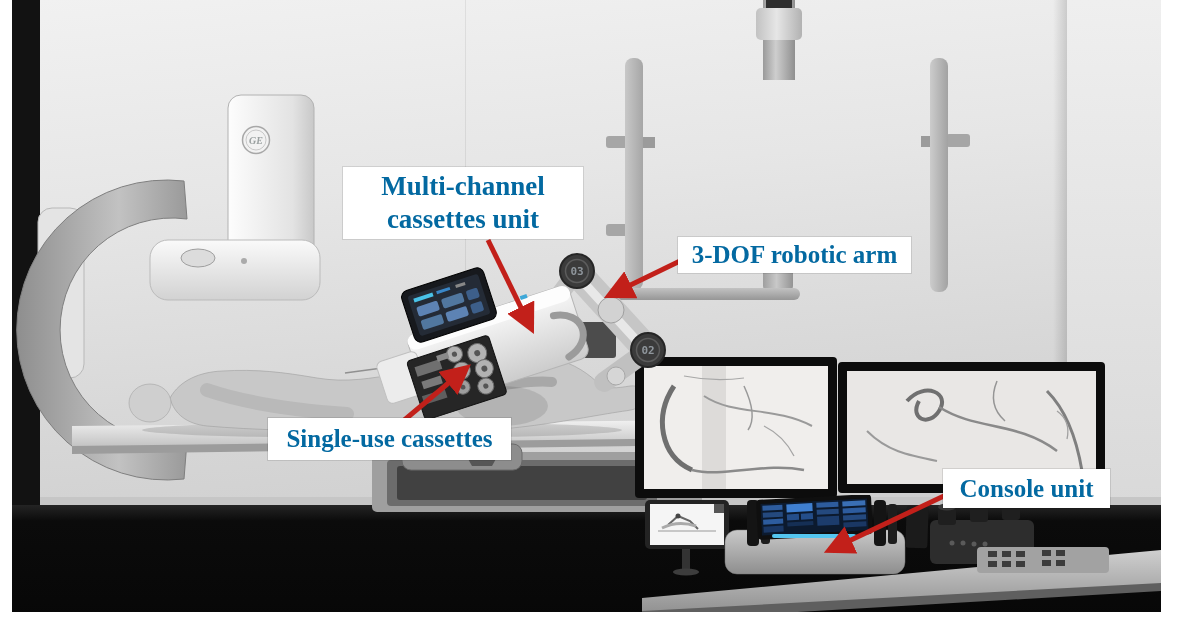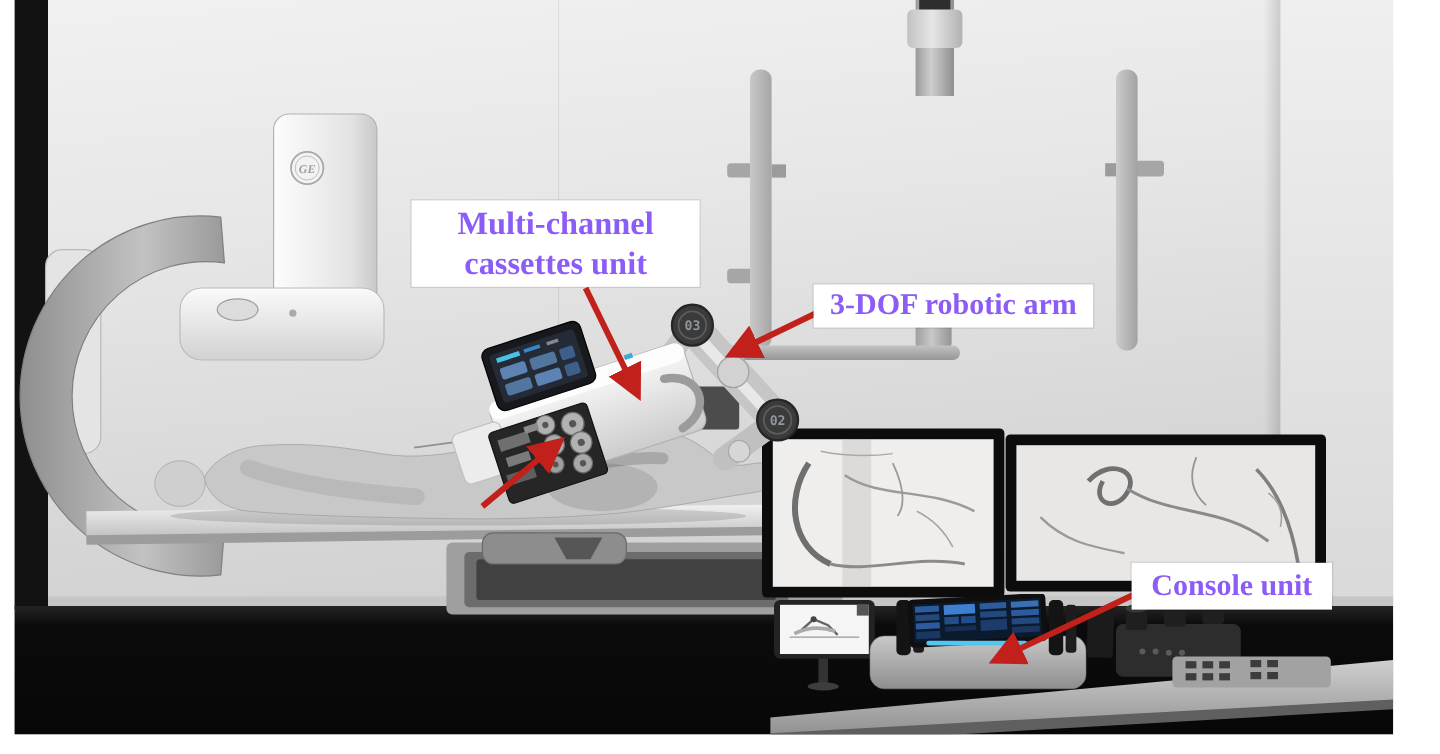--- a/index.html
+++ b/index.html
@@ -12,21 +12,21 @@
   .wall-right-panel{left:1055px;top:0;width:94px;height:506px;
         background:linear-gradient(180deg,#efefef,#d9d9d9);}
   .wall-corner{left:1041px;top:0;width:14px;height:506px;
         background:linear-gradient(90deg,rgba(0,0,0,0) 0%,rgba(0,0,0,.14) 100%);}
   .wall-seam{left:453px;top:0;width:1px;height:310px;background:rgba(0,0,0,.07);}
   .left-bar{left:0;top:0;width:28px;height:508px;background:#121212;}
   .floor-strip{left:28px;top:497px;width:1121px;height:9px;background:#c6c6c6;}
   .floor-black{left:0;top:505px;width:1149px;height:123px;
         background:linear-gradient(180deg,#242424 0,#0b0b0b 16px,#070707 100%);}
   
-  .label{position:absolute;background:#ffffff;color:#8b5cf6;display:flex;flex-direction:column;
+  .label{position:absolute;background:#ffffff;color:#0369a1;display:flex;flex-direction:column;
         align-items:center;justify-content:center;text-align:center;
         font-family:"Liberation Serif",serif;font-weight:700;
         box-shadow:0 0 0 1px rgba(0,0,0,.10);}
   .monitor{position:absolute;background:#0c0c0c;border-radius:4px;}
   .monitor .screen{position:absolute;left:9px;top:9px;overflow:hidden;}
   svg{display:block;}
 </style>
 </head>
 <body>
 
@@ -297,18 +297,21 @@
     <line x1="934" y1="495" x2="820" y2="549" stroke="#c2201a" stroke-width="5" marker-end="url(#ah)"></line>
   </svg>
 
   <div class="label" style="left:331px;top:167px;width:240px;height:72px;font-size:27px;line-height:33px;">
     <span>Multi-channel</span>
     <span>cassettes unit</span>
   </div>
   <div class="label" style="left:666px;top:237px;width:233px;height:36px;font-size:25px;">
     <span>3-DOF robotic arm</span>
   </div>
+  <div class="label" style="left:256px;top:418px;width:243px;height:42px;font-size:25px;">
+    <span>Single-use cassettes</span>
+  </div>
   <div class="label" style="left:931px;top:469px;width:167px;height:39px;font-size:25px;">
     <span>Console unit</span>
   </div>
 
  </div>
 </div>
 
 </body></html>

